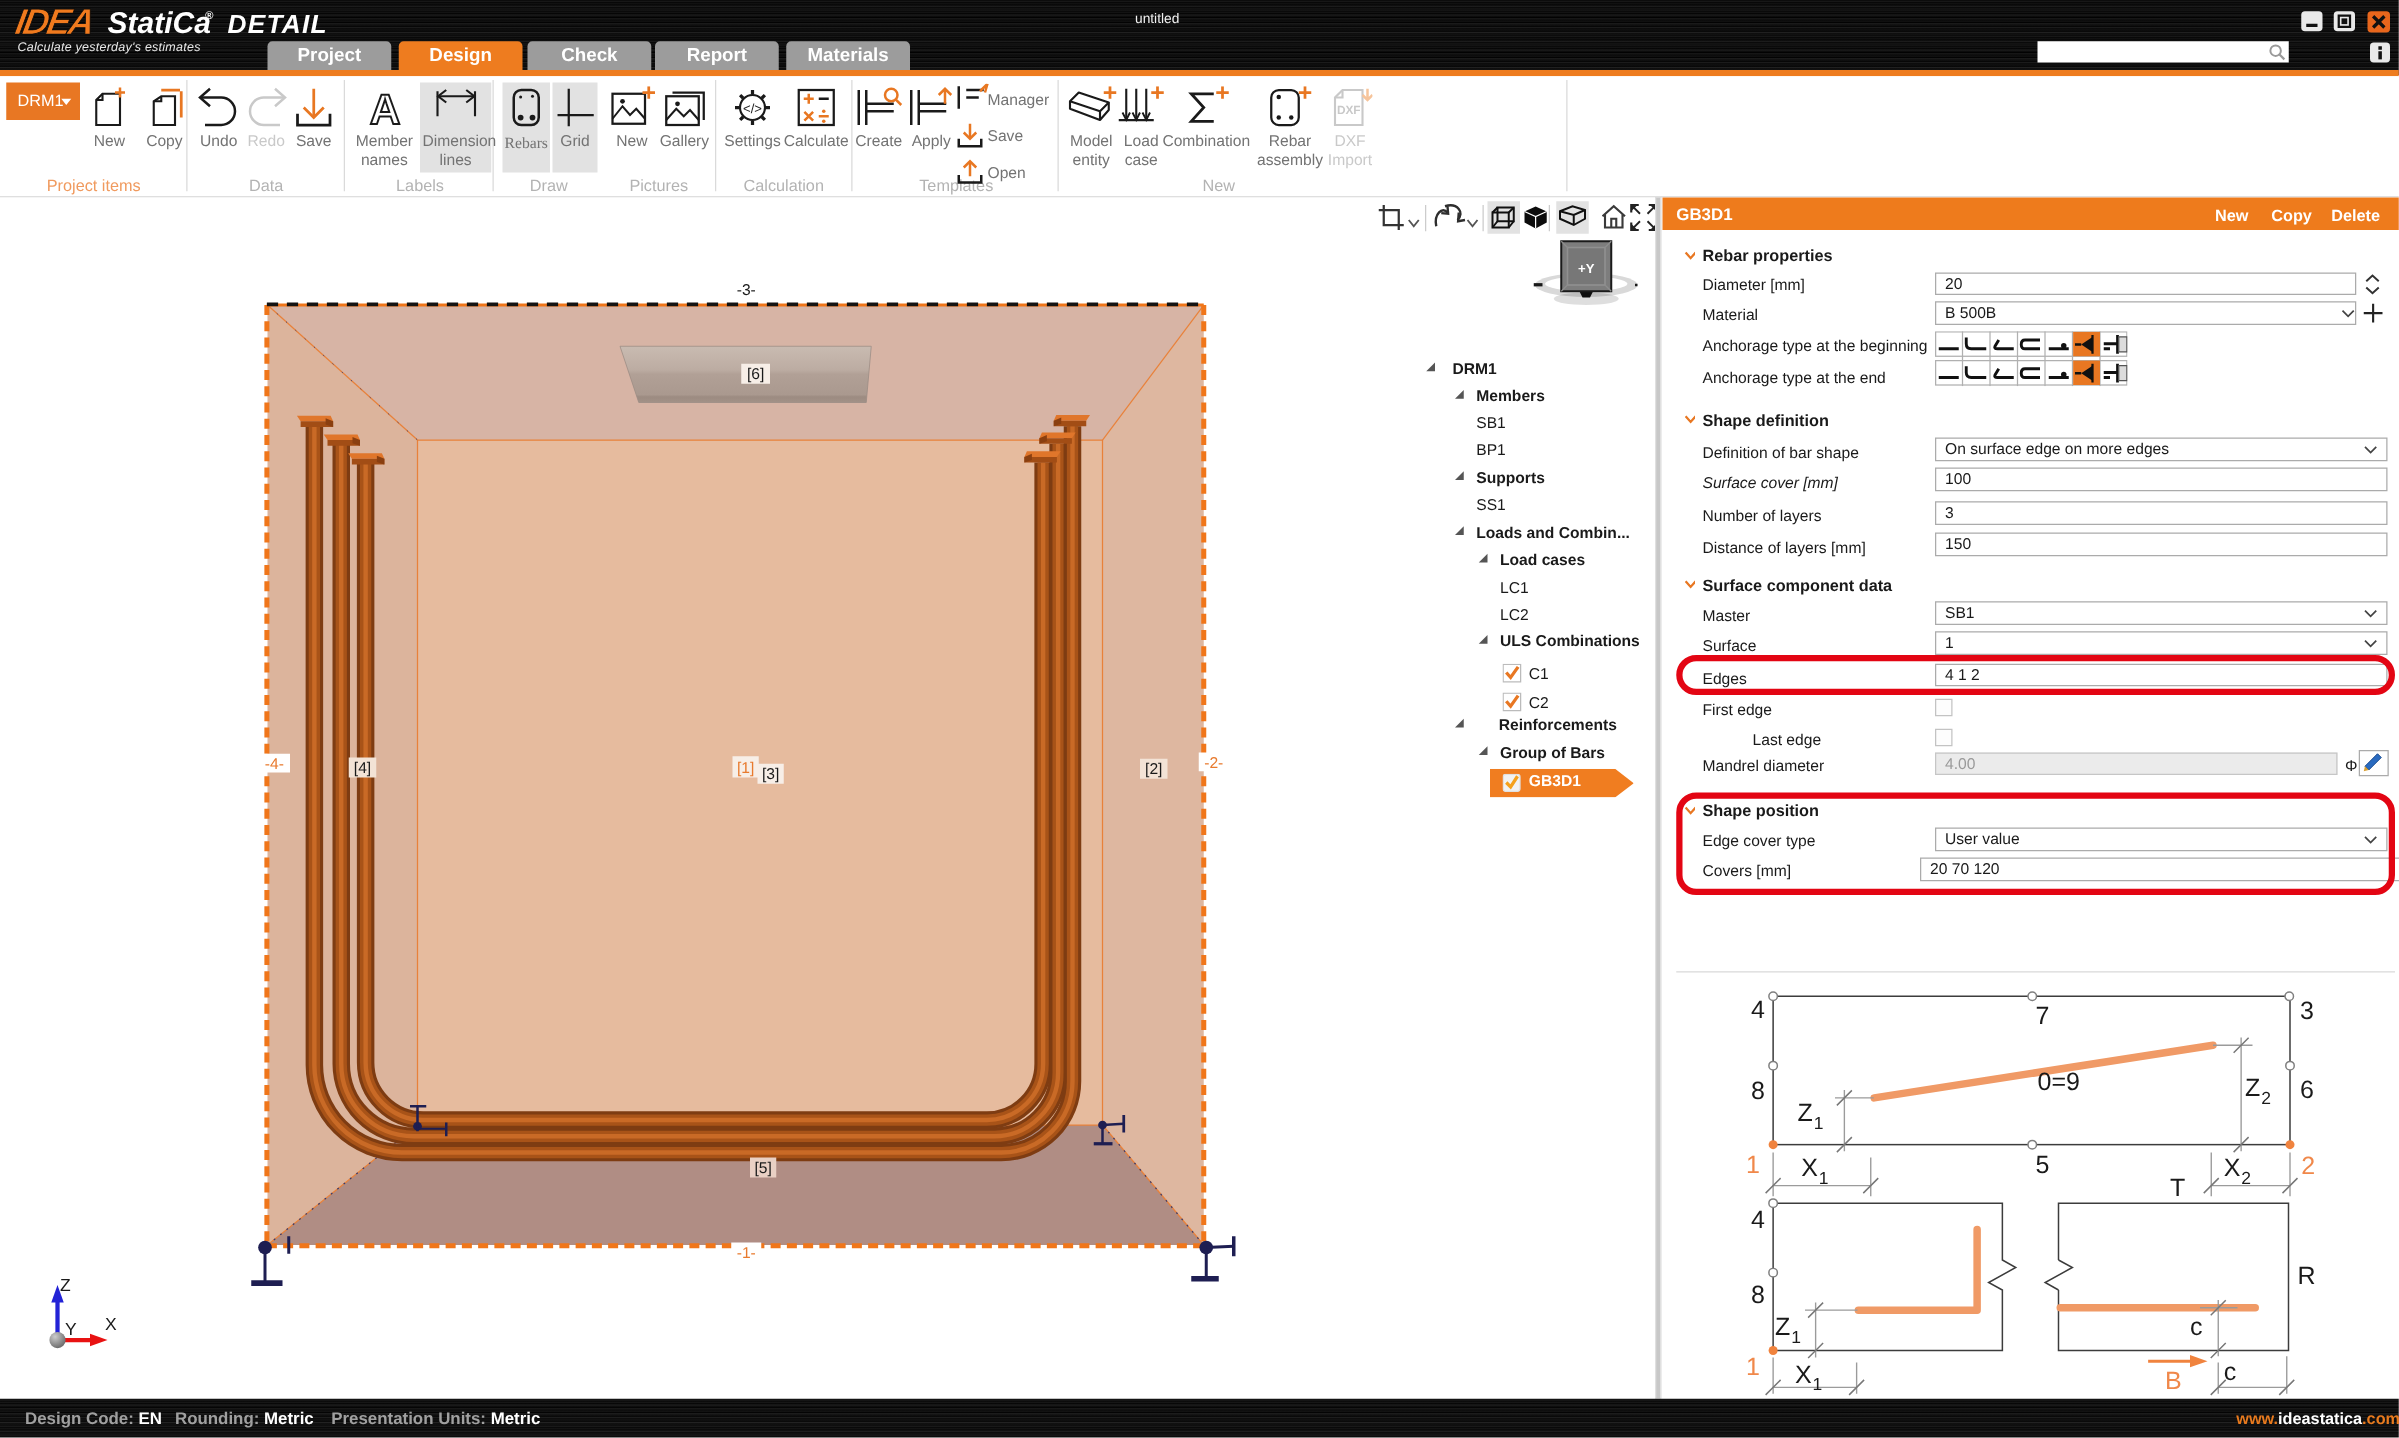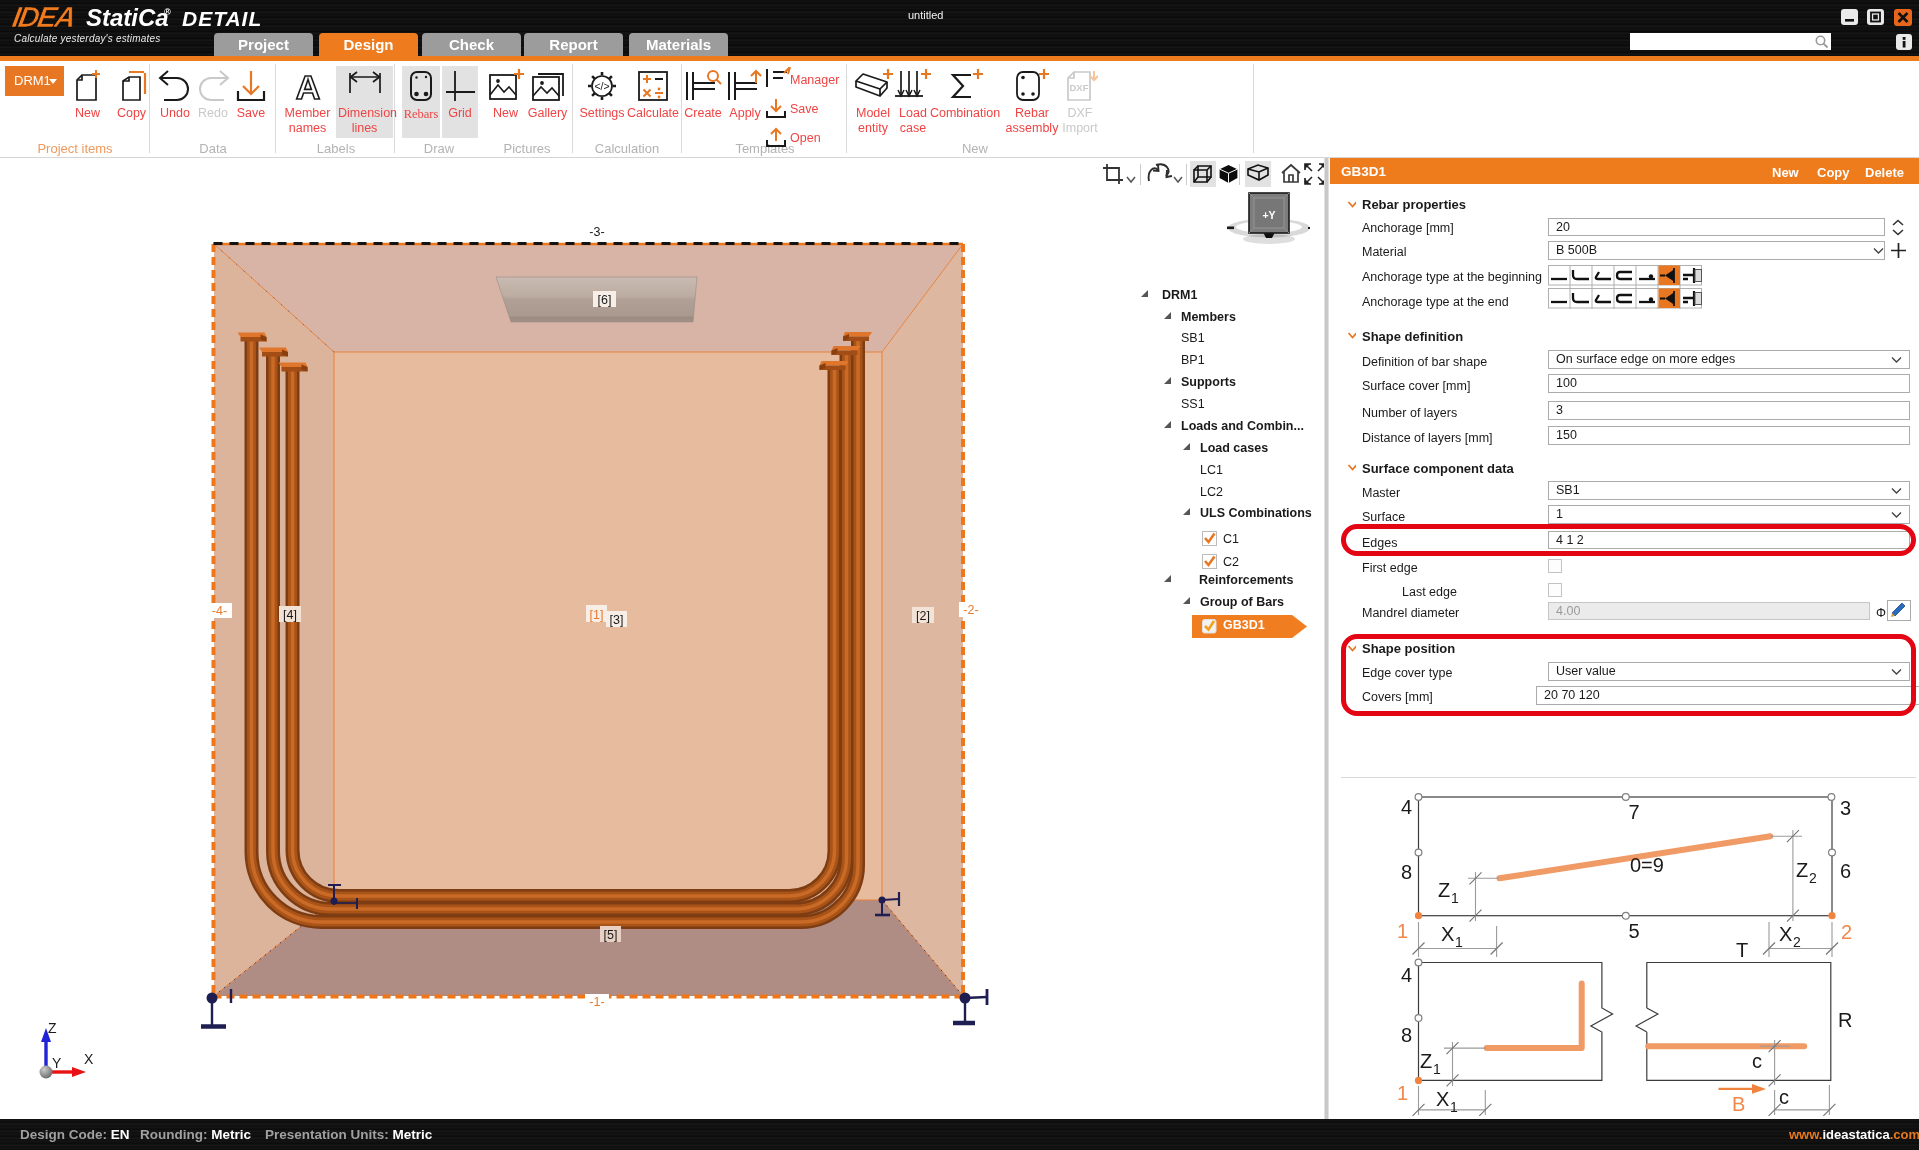--- a/index.html
+++ b/index.html
@@ -18,21 +18,21 @@
 .tab { position:absolute; top:33px; height:23px; width:99px; background:#9c9c9c; color:#fff;
   font-weight:bold; font-size:15px; text-align:center; line-height:23px;
   border-radius:4px 4px 0 0; }
 #orangestrip { position:absolute; left:0; top:56px; width:1919px; height:5px; background:#ee7c1f; }
 
 #ribbon { position:absolute; left:0; top:61px; width:1919px; height:96px; background:#fff; }
 #ribbonline { position:absolute; left:0; top:157px; width:1919px; height:1px; background:#d5d5d5; }
 .rsep { position:absolute; top:3px; width:1px; height:89px; background:#dadada; }
 .glabel { position:absolute; top:80px; height:14px; font-size:13px; color:#b3b3b3; text-align:center; }
 .ritem { position:absolute; text-align:center; font-size:12.5px; color:#1a1a1a; }
-.rlabel { font-size:12.5px; color:#ef4444; line-height:15px; }
+.rlabel { font-size:12.5px; color:#737373; line-height:15px; }
 .graybg { background:#e2e2e2; }
 #drm1 { position:absolute; left:5px; top:5px; width:59px; height:30px; background:#e87723; color:#fff;
   font-size:13px; line-height:30px; padding-left:9px; }
 #drm1 .tri { position:absolute; right:7px; top:13px; width:0; height:0; border-left:4px solid transparent; border-right:4px solid transparent; border-top:5px solid #fff; }
 
 #viewport { position:absolute; left:0; top:158px; width:1324px; height:961px; background:#fff; }
 #vtool { position:absolute; left:1098px; top:3px; height:26px; }
 .vsep { position:absolute; top:3px; width:1px; height:21px; background:#cccccc; }
 .vbtn { position:absolute; top:0; }
 
@@ -614,21 +614,21 @@
       </svg>
   <div class="tnode tbold" style="left:123px; top:338px; color:#fff;">GB3D1</div>
 </div>
 
 <div id="panel">
 
   <svg class="chev" style="left:17px; top:42px;" width="11" height="9">
         <path d="M1.5 2 L5.5 6.5 L9.5 2" fill="none" stroke="#e87722" stroke-width="1.8"></path>
       </svg>
   <div class="sechead" style="left:32px; top:39px;">Rebar properties</div>
-  <div class="plabel" style="left:32px; top:63px;">Anchorage [mm]</div>
+  <div class="plabel" style="left:32px; top:63px;">Diameter [mm]</div>
   <div class="pinput" style="left:218px; top:60px; width:337px; height:18px;">20</div>
   <svg class="abs" style="left:561px; top:60px;" width="14" height="19">
         <path d="M2 7 L7 2.5 L12 7" fill="none" stroke="#333" stroke-width="1.6"></path>
         <path d="M2 12 L7 16.5 L12 12" fill="none" stroke="#333" stroke-width="1.6"></path>
       </svg>
   <div class="plabel" style="left:32px; top:87px;">Material</div>
   <div class="pinput" style="left:218px; top:83px; width:337px; height:19px;">B 500B</div>
   <svg class="pcombo-ch" style="left:543px; top:89px;" width="11" height="8">
         <path d="M1 1.5 L5.5 6 L10 1.5" fill="none" stroke="#444" stroke-width="1.4"></path>
       </svg>
@@ -640,21 +640,21 @@
 
   <svg class="chev" style="left:17px; top:173px;" width="11" height="9">
         <path d="M1.5 2 L5.5 6.5 L9.5 2" fill="none" stroke="#e87722" stroke-width="1.8"></path>
       </svg>
   <div class="sechead" style="left:32px; top:171px;">Shape definition</div>
   <div class="plabel" style="left:32px; top:197px;">Definition of bar shape</div>
   <div class="pinput" style="left:218px; top:192px; width:362px; height:19px;">On surface edge on more edges</div>
   <svg class="pcombo-ch" style="left:561px; top:198px;" width="11" height="8">
         <path d="M1 1.5 L5.5 6 L10 1.5" fill="none" stroke="#444" stroke-width="1.4"></path>
       </svg>
-  <div class="plabel" style="left:32px; top:221px;">Surface cover [mm]</div>
+  <div class="plabel" style="left:32px; top:221px;font-style:italic;">Surface cover [mm]</div>
   <div class="pinput" style="left:218px; top:216px; width:362px; height:19px;">100</div>
   <div class="plabel" style="left:32px; top:248px;">Number of layers</div>
   <div class="pinput" style="left:218px; top:243px; width:362px; height:19px;">3</div>
   <div class="plabel" style="left:32px; top:273px;">Distance of layers [mm]</div>
   <div class="pinput" style="left:218px; top:268px; width:362px; height:19px;">150</div>
 
   <svg class="chev" style="left:17px; top:305px;" width="11" height="9">
         <path d="M1.5 2 L5.5 6.5 L9.5 2" fill="none" stroke="#e87722" stroke-width="1.8"></path>
       </svg>
   <div class="sechead" style="left:32px; top:303px;">Surface component data</div>

